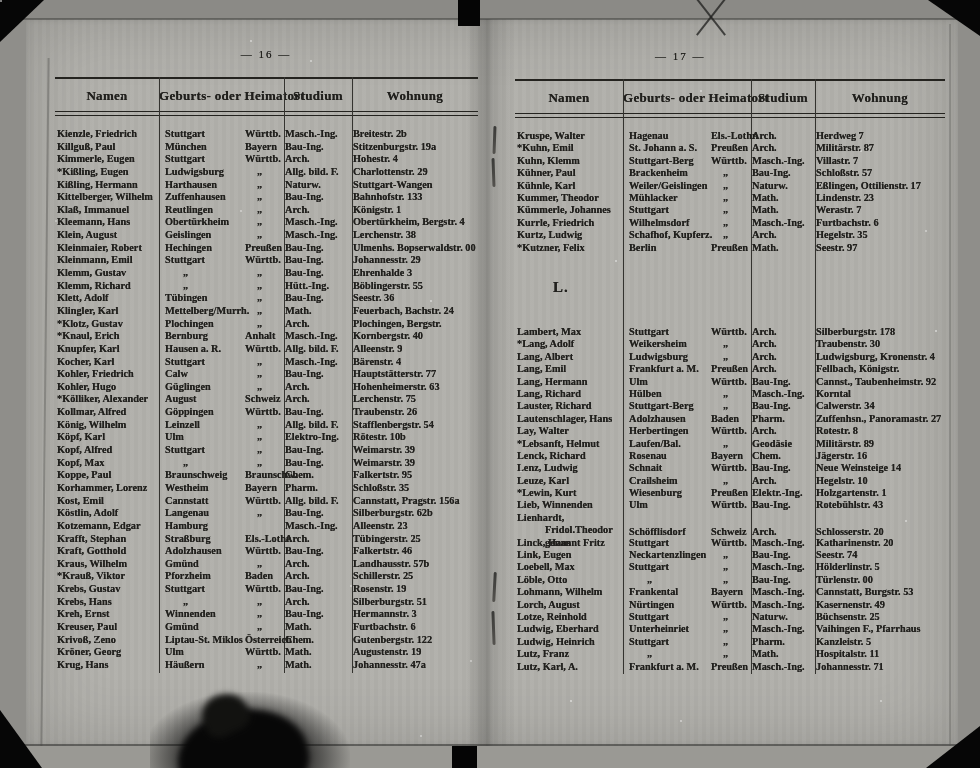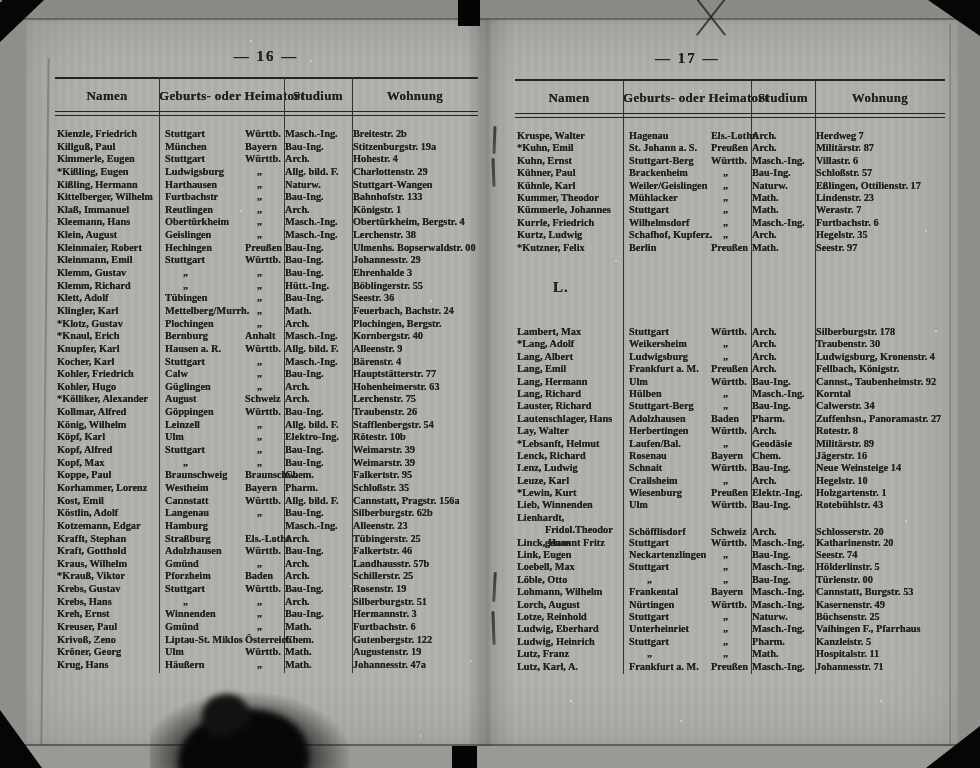--- a/index.html
+++ b/index.html
@@ -54,21 +54,21 @@
       760px 410px 0 rgba(255,255,255,.45), 180px 500px 0 rgba(255,255,255,.5),
       520px 470px 0 rgba(255,255,255,.5), 905px 520px 0 rgba(255,255,255,.5),
       350px 585px 0 rgba(255,255,255,.45), 660px 560px 0 rgba(255,255,255,.5),
       95px 640px 0 rgba(255,255,255,.5), 470px 660px 0 rgba(255,255,255,.45),
       790px 630px 0 rgba(255,255,255,.5), 570px 700px 0 rgba(255,255,255,.55),
       680px 720px 0 rgba(255,255,255,.5), 420px 735px 0 rgba(255,255,255,.45),
       880px 700px 0 rgba(255,255,255,.5), 250px 40px 0 rgba(255,255,255,.5),
       55px 220px 0 rgba(255,255,255,.4), 925px 230px 0 rgba(255,255,255,.45);}
 
   
-  .page-number{position:absolute;font-weight:bold;font-size:15px;color:#21201d;letter-spacing:2px;}
+  .page-number{position:absolute;font-weight:normal;font-size:11px;color:#21201d;letter-spacing:2px;}
   .pn-left{left:196px;top:48px;width:140px;text-align:center;}
   .pn-right{left:655px;top:50px;width:140px;}
 
   .dtable{position:absolute;color:#21201d;font-weight:bold;font-size:10.3px;}
   .dtable.left{left:55px;top:77px;width:423px;height:596px;--rh:12.65px;
     --w1:104px;--wp:86px;--ws:35px;--w3:68px;--w4:126px;}
   .dtable.right{left:515px;top:79px;width:430px;height:595px;--rh:12.4px;
     --w1:108px;--wp:88px;--ws:36px;--w3:64px;--w4:130px;}
 
   .thead{position:absolute;left:0;top:0;width:100%;height:34px;border-top:2.5px solid #24231f;}
@@ -148,21 +148,21 @@
         </div>
         <div class="row">
           <span class="c-name txt">Kißling, Hermann</span>
           <span class="c-place txt">Harthausen</span>
           <span class="c-state txt ditto">„</span>
           <span class="c-stud txt">Naturw.</span>
           <span class="c-wohn txt">Stuttgart-Wangen</span>
         </div>
         <div class="row">
           <span class="c-name txt">Kittelberger, Wilhelm</span>
-          <span class="c-place txt">Furtbachstr</span>
+          <span class="c-place txt">Zuffenhausen</span>
           <span class="c-state txt ditto">„</span>
           <span class="c-stud txt">Bau-Ing.</span>
           <span class="c-wohn txt">Bahnhofstr. 133</span>
         </div>
         <div class="row">
           <span class="c-name txt">Klaß, Immanuel</span>
           <span class="c-place txt">Reutlingen</span>
           <span class="c-state txt ditto">„</span>
           <span class="c-stud txt">Arch.</span>
           <span class="c-wohn txt">Königstr. 1</span>
@@ -443,25 +443,25 @@
           <span class="c-wohn txt">Herdweg 7</span>
         </div>
         <div class="row">
           <span class="c-name txt">*Kuhn, Emil</span>
           <span class="c-place txt">St. Johann a. S.</span>
           <span class="c-state txt">Preußen</span>
           <span class="c-stud txt">Arch.</span>
           <span class="c-wohn txt">Militärstr. 87</span>
         </div>
         <div class="row">
-          <span class="c-name txt">Kuhn, Ernst</span>
+          <span class="c-name txt">Kuhn, Klemm</span>
           <span class="c-place txt">Stuttgart-Berg</span>
           <span class="c-state txt">Württb.</span>
           <span class="c-stud txt">Masch.-Ing.</span>
-          <span class="c-wohn txt">Villastr. 6</span>
+          <span class="c-wohn txt">Villastr. 7</span>
         </div>
         <div class="row">
           <span class="c-name txt">Kühner, Paul</span>
           <span class="c-place txt">Brackenheim</span>
           <span class="c-state txt ditto">„</span>
           <span class="c-stud txt">Bau-Ing.</span>
           <span class="c-wohn txt">Schloßstr. 57</span>
         </div>
         <div class="row">
           <span class="c-name txt">Kühnle, Karl</span>

